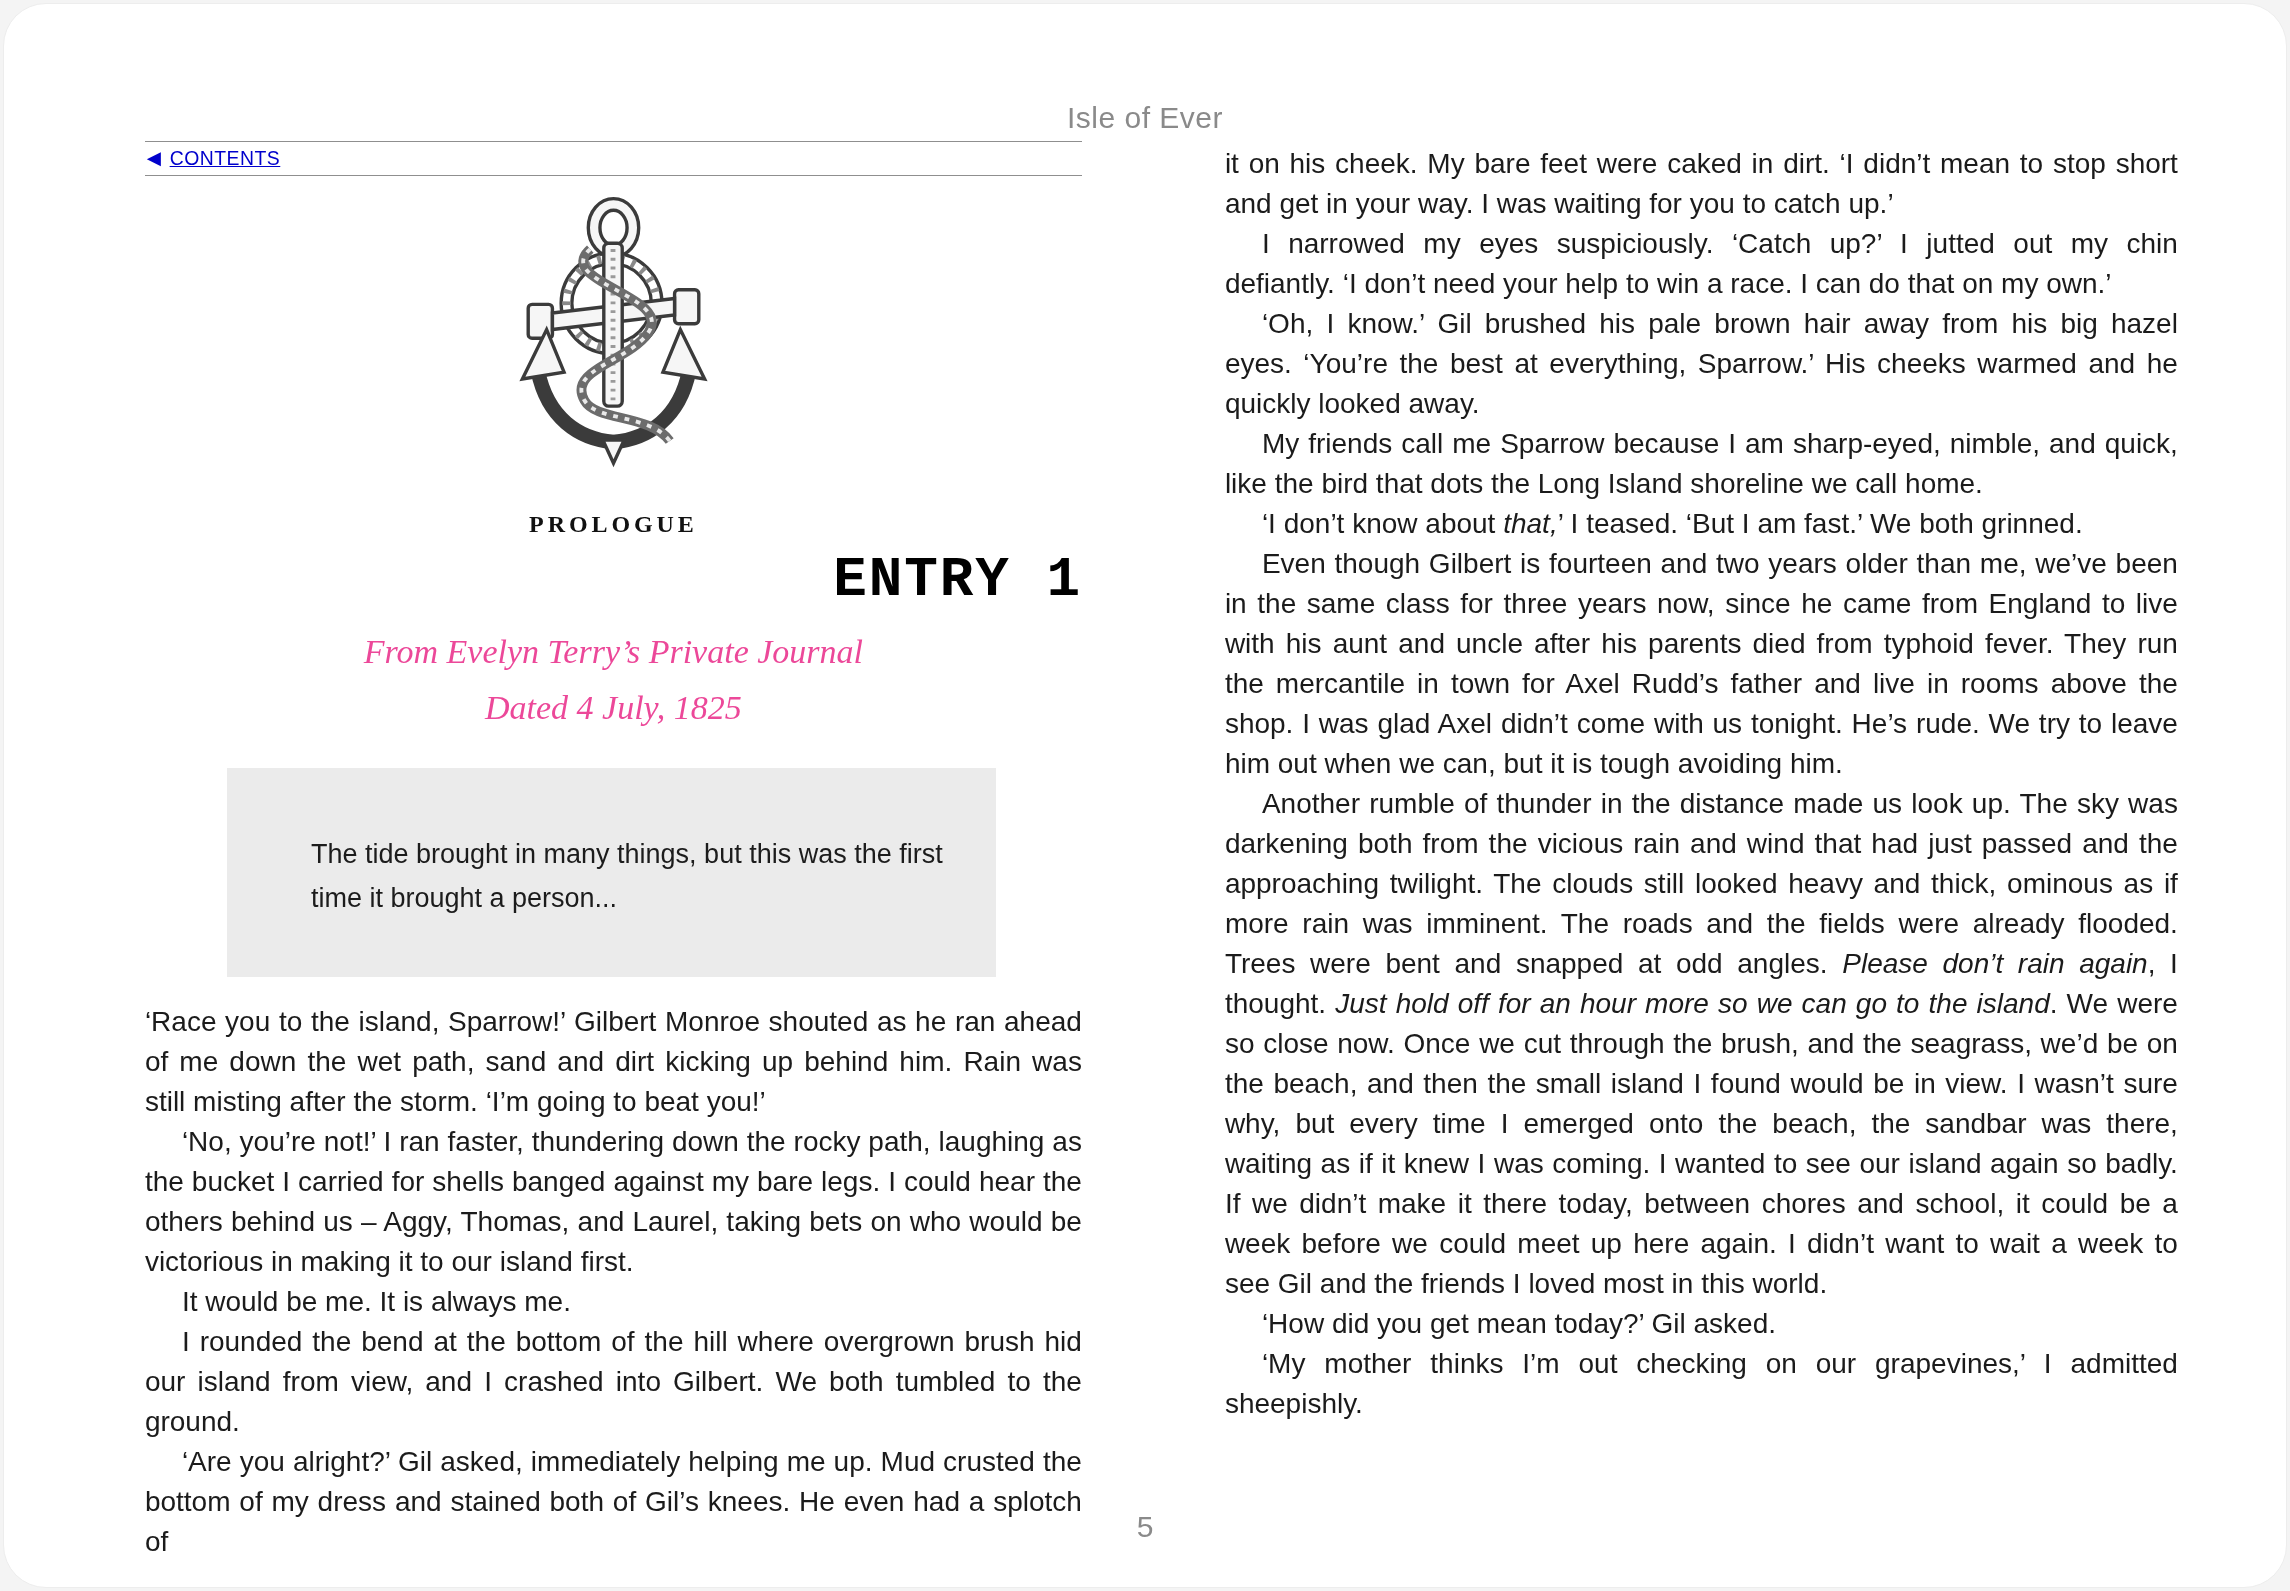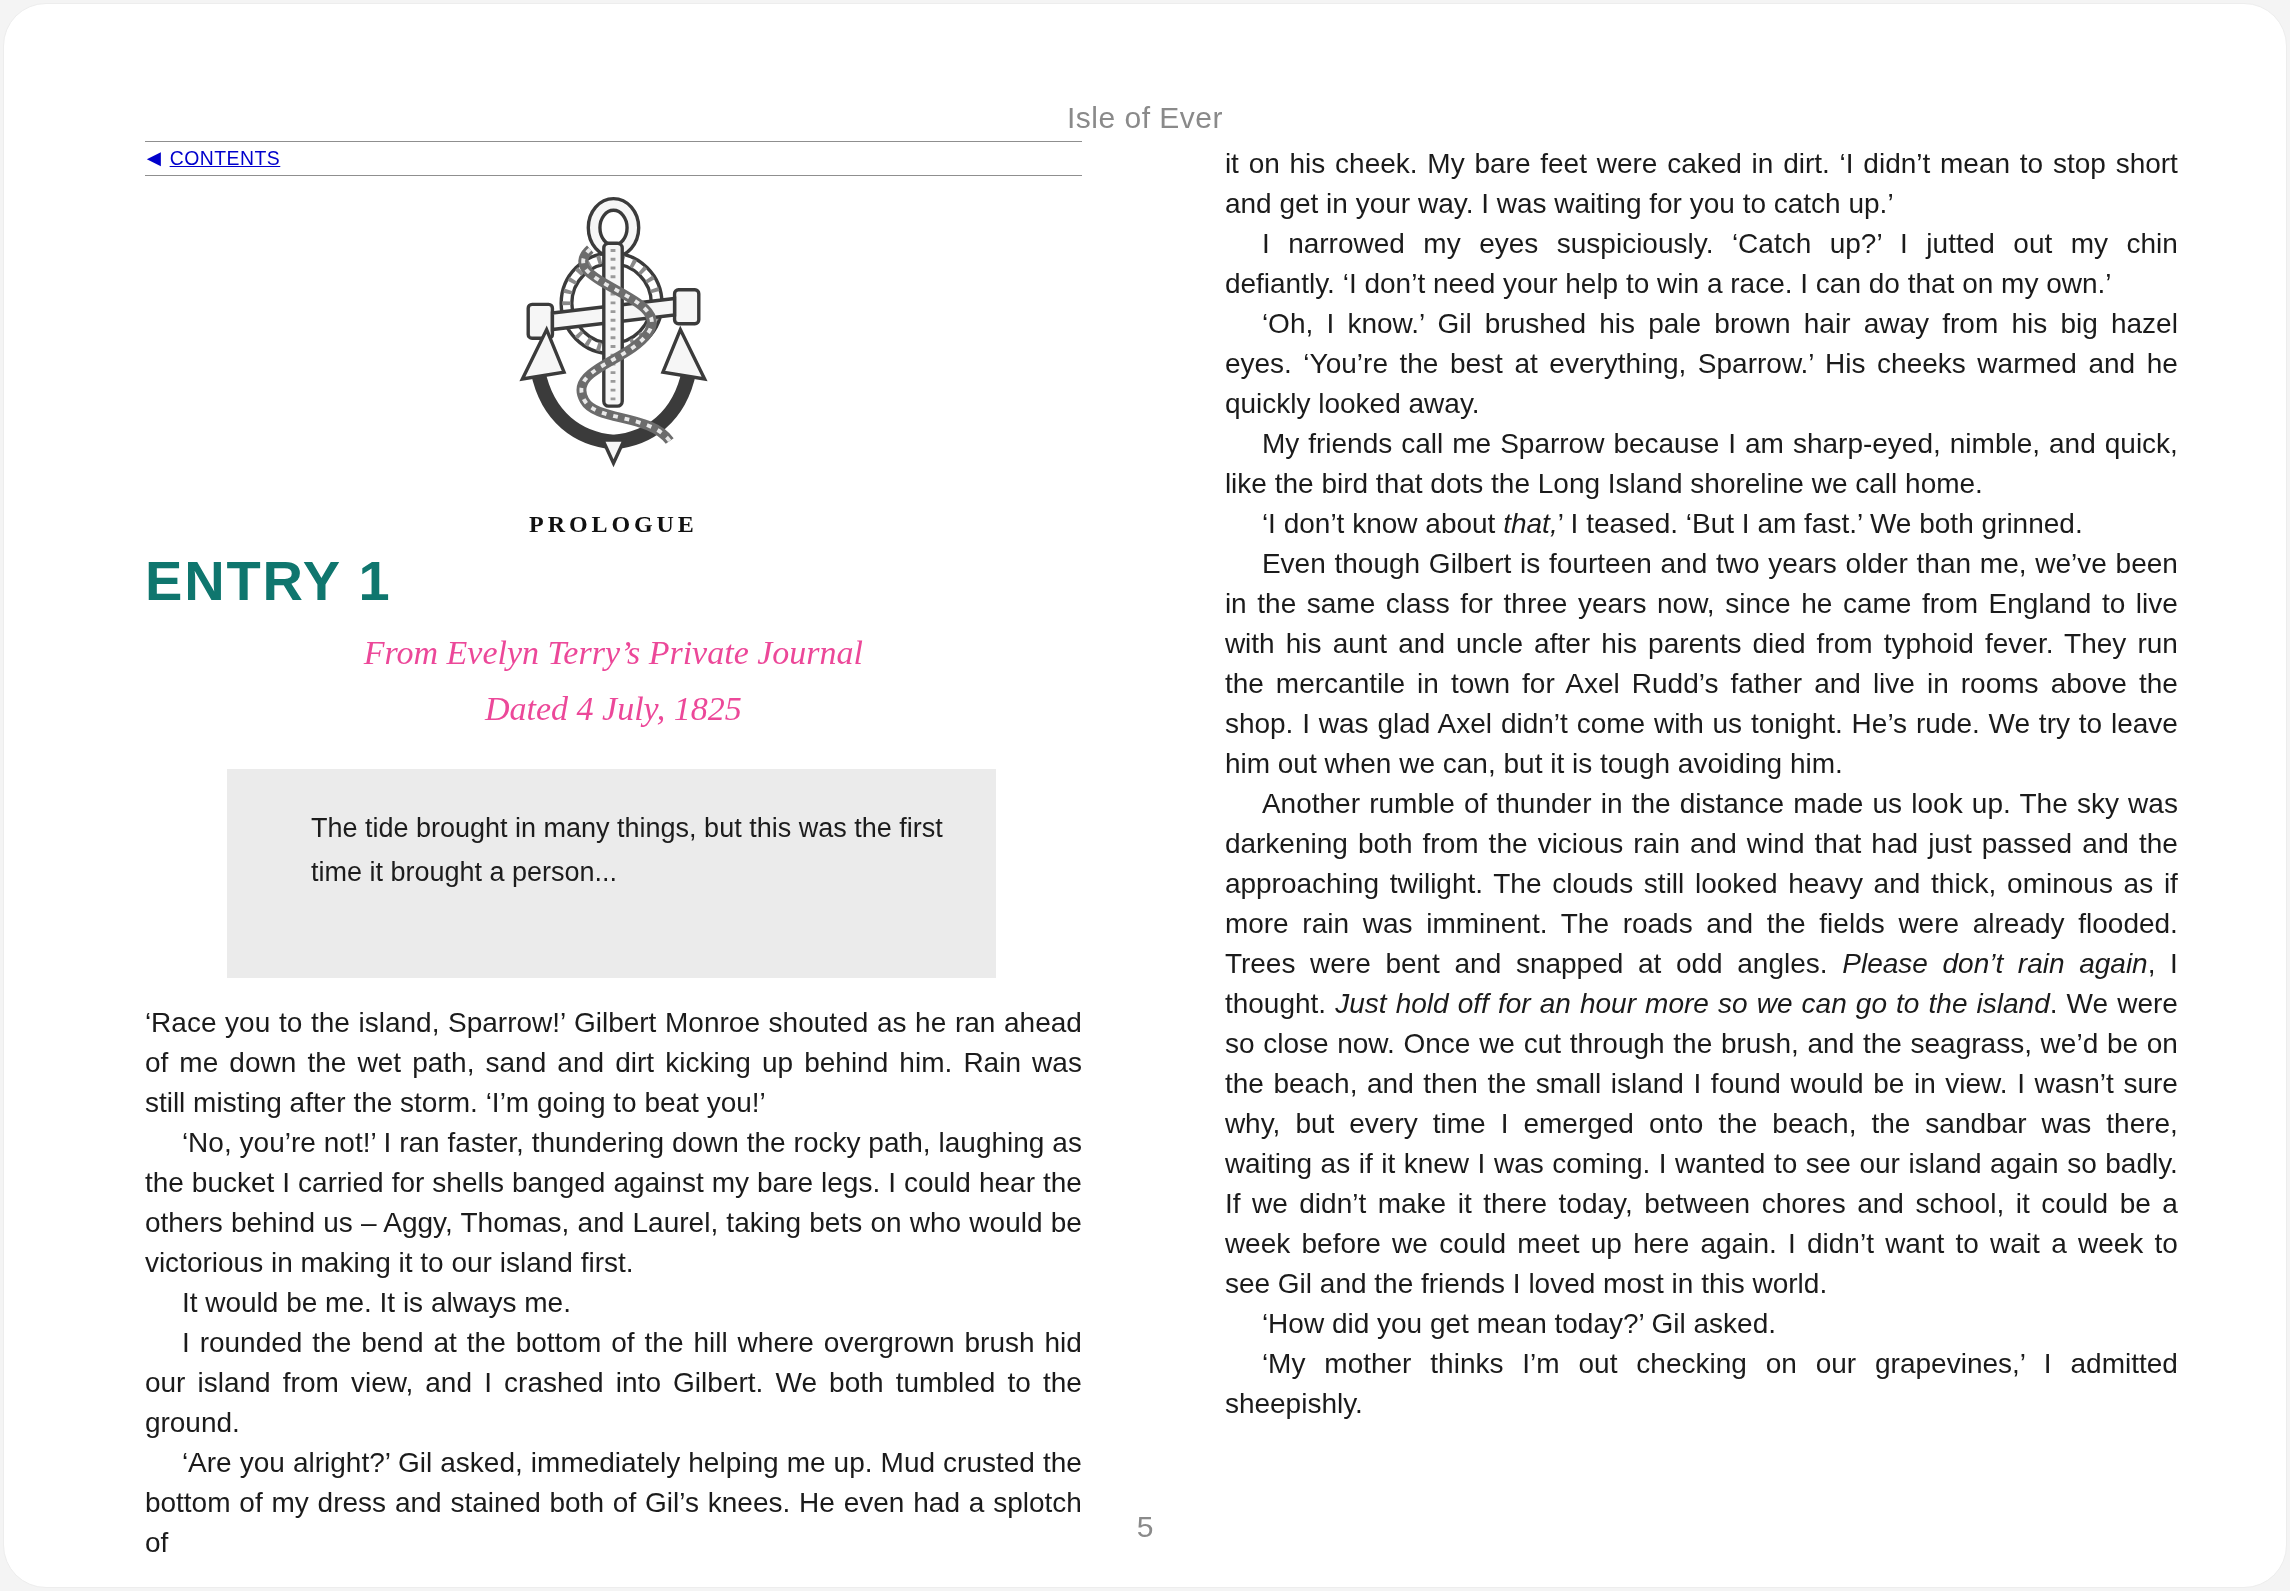--- a/index.html
+++ b/index.html
@@ -32,33 +32,33 @@
   }
 
   .anchor-wrap{ text-align:center; margin-top:11.6px; height:289px; }
 
   .kicker{
     text-align:center; font-family:"Liberation Serif", serif;
     font-size:24px; font-weight:700; letter-spacing:3.9px; margin-top:35px;
     color:#111;
   }
   .entry-title{
-    text-align:left; font-family:Liberation Sans, sans-serif;
+    text-align:right; font-family:Liberation Mono, monospace;
     font-size:56px; font-weight:700; letter-spacing:1.9px; margin-top:9.7px;
-    color:#0f766e;
+    color:#000000;
   }
   .subtitle{
     text-align:center; font-family:"Liberation Serif", serif;
     font-style:italic; font-size:34px; margin-top:21.3px; color:#ec4899;
   }
   .subtitle.second{ margin-top:17.5px; }
 
   .quote-box{
     margin:41px 0 0 82px; width:769px; height:209px;
-    background:#ebebeb; padding:37px 35px 0 84px;
+    background:#ebebeb; padding:64px 35px 0 84px;
     font-family:cursive, sans-serif;
     font-size:27px; line-height:44px; color:#1c1c1c;
   }
   .quote-box .quote-text{ display:block; max-width:640px; }
 
   
   .body-text{
     font-size:28px; line-height:40px; color:#1b1b1b;
     text-align:justify; text-justify:inter-word;
   }

